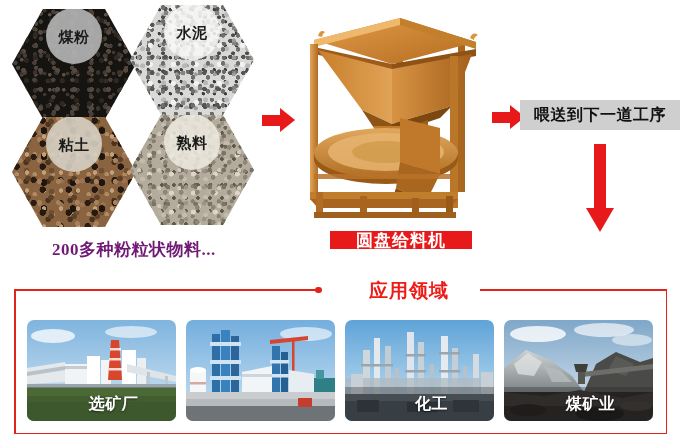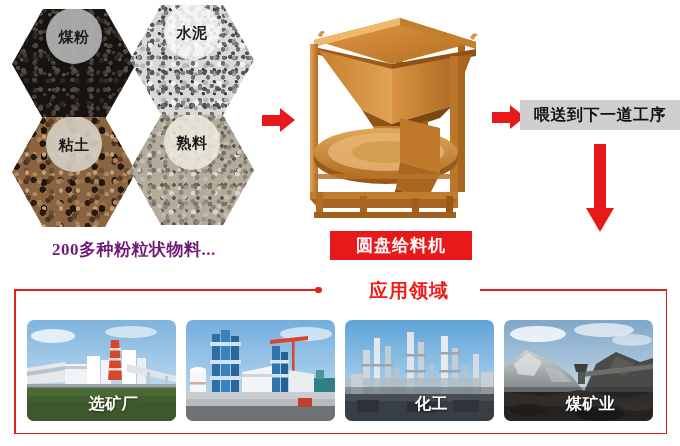--- a/index.html
+++ b/index.html
@@ -132,21 +132,21 @@
     border-left: 14px solid transparent;
     border-right: 14px solid transparent;
     border-top: 24px solid #e8191b;
   }
 
   
   #machine { position: absolute; left: 300px; top: 6px; width: 190px; height: 220px; }
   #machine svg { display: block; }
 
   .machine-label {
-    position: absolute; left: 330px; top: 231px; width: 142px; height: 29px;
+    position: absolute; left: 330px; top: 231px; width: 142px; height: 18px;
     background: #e8191b; color: #ffffff;
     font-size: 17px; font-weight: 700; letter-spacing: 1px;
     display: flex; align-items: center; justify-content: center;
   }
 
   
   .next-chip {
     position: absolute; left: 520px; top: 100px; width: 160px; height: 30px;
     background: #cfcfcf; color: #111111;
     font-size: 16px; font-weight: 700; letter-spacing: 0.5px;

